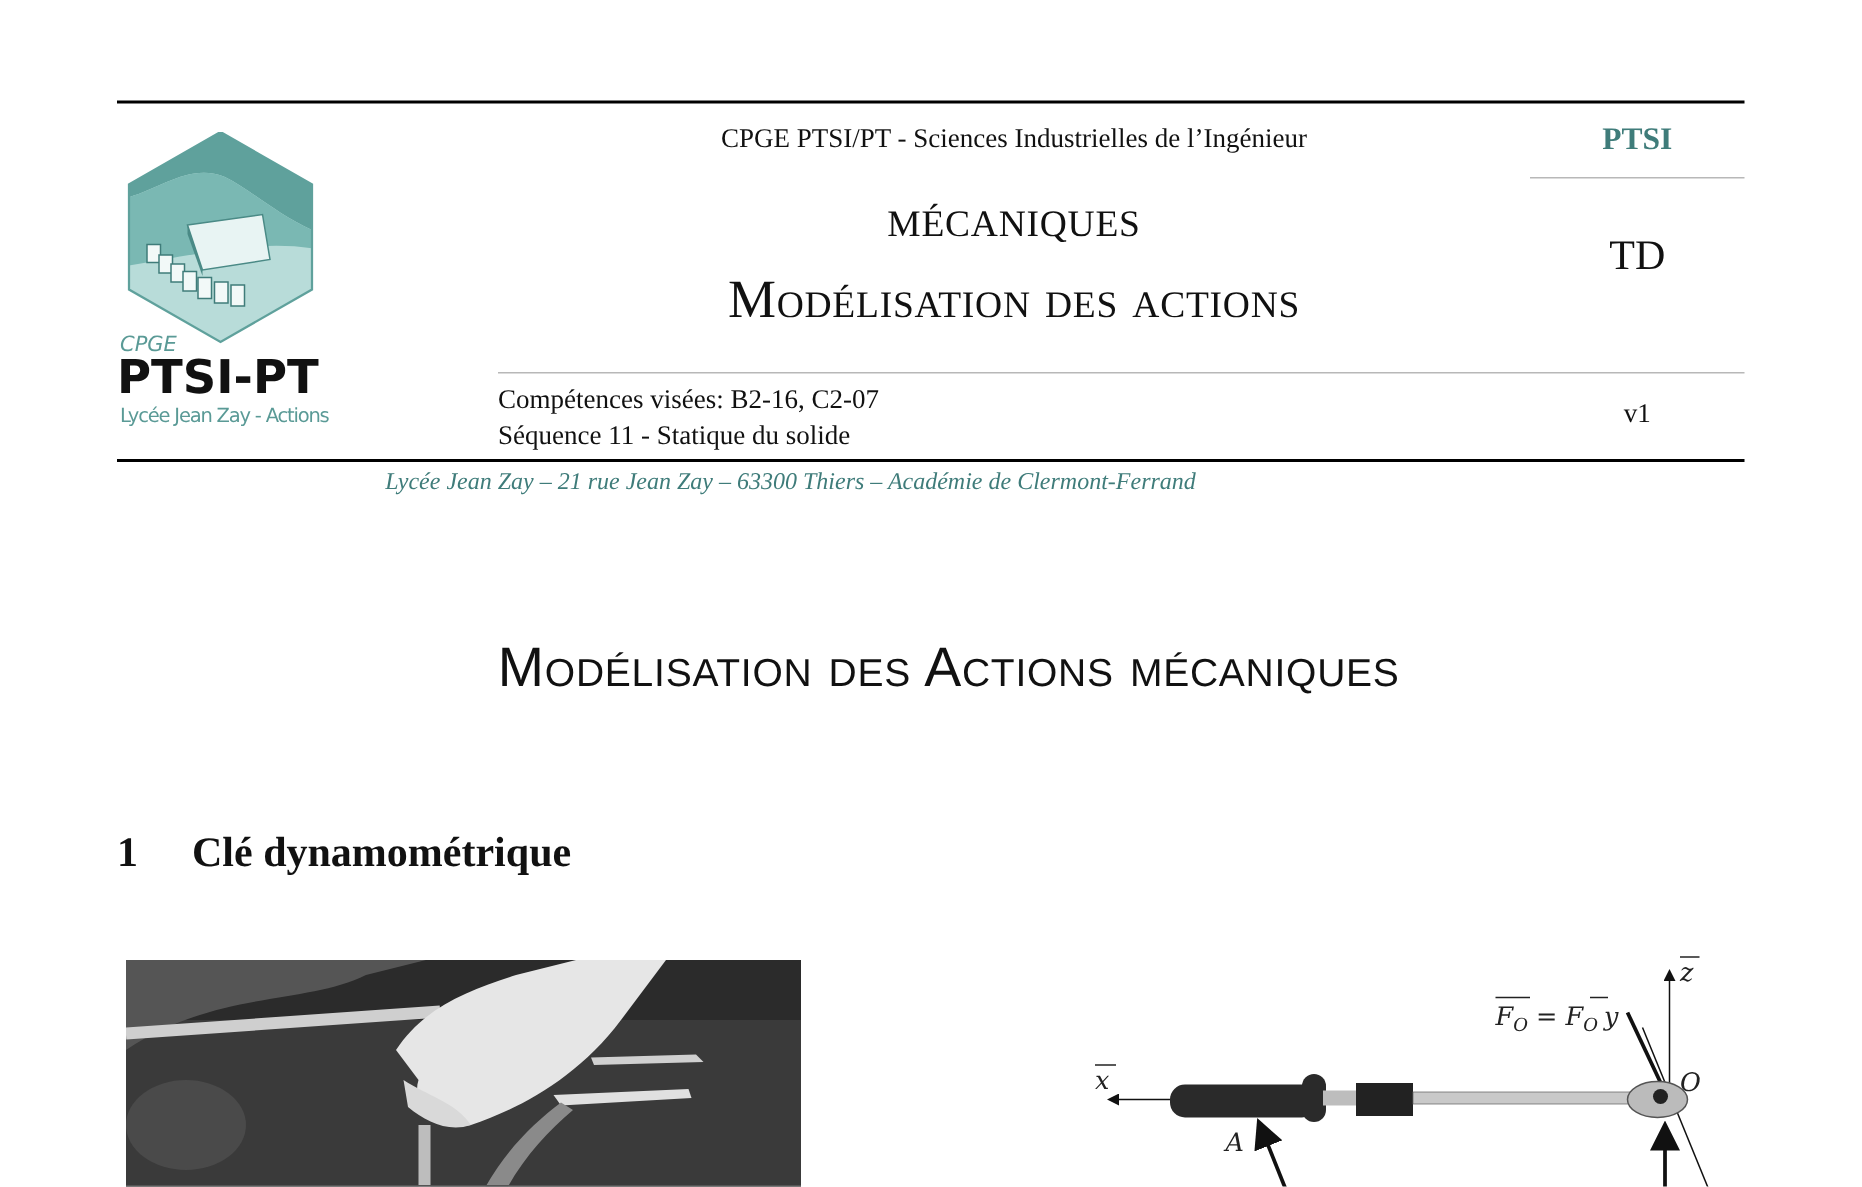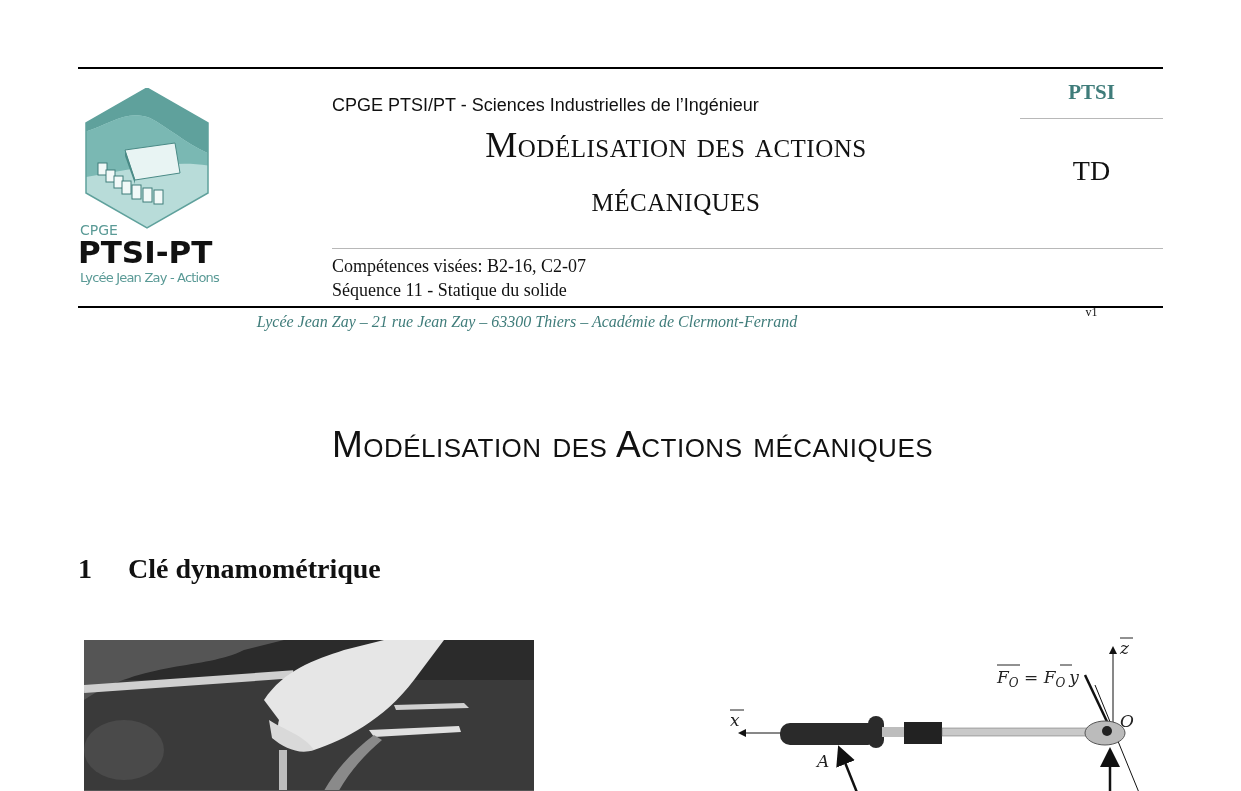--- a/index.html
+++ b/index.html
@@ -7,32 +7,32 @@
     width:1241px; height:791px; overflow:hidden; position:relative;
     background:#ffffff;
     font-family:"DejaVu Serif", "Liberation Serif", serif;
     color:#111;
   }
   .abs { position:absolute; }
   .rule-thick { position:absolute; height:2px; background:#000; }
   .rule-thin { position:absolute; height:1px; background:#b8b8b8; }
 
   
-  .hdr-sub { left:332px; width:688px; top:95px; text-align:left; font-size:18px; font-family:Liberation Sans, sans-serif; }
+  .hdr-sub { left:332px; width:688px; top:82px; text-align:center; font-size:18px; font-family:Liberation Serif, serif; }
   .hdr-title { left:332px; width:688px; top:118px; text-align:center; font-size:36px; font-family:"Liberation Serif", serif; font-variant:small-caps; line-height:54px; letter-spacing:0.5px; }
   .hdr-comp { left:332px; width:688px; top:254px; text-align:left; font-size:18px; font-family:"Liberation Serif", serif; line-height:24px; }
   .side-cell { left:1020px; width:143px; text-align:center; font-family:"Liberation Serif", serif; }
   .ptsi { top:80px; font-size:21px; font-weight:bold; color:#3f7c7a;text-align:center; }
   .td { top:155px; font-size:28px; }
-  .v1 { top:265px; font-size:12px;margin-top:40px; }
+  .v1 { top:265px; font-size:18px; }
   .footer-addr { left:0; width:1054px; top:313px; text-align:center; font-size:16px; font-style:italic; color:#3f7c7a; font-family:"Liberation Serif", serif; }
 
   
   .logo { left:80px; top:88px; width:140px; height:200px; }
-  .logo-cpge { left:80px; top:222px; font-family:"DejaVu Sans", sans-serif; font-size:14px; color:#5a9a96; }
+  .logo-cpge { left:80px; top:222px; font-family:"DejaVu Sans", sans-serif; font-size:14px; color:#5a9a96;font-style:italic; }
   .logo-main { left:78px; top:234px; font-family:"DejaVu Sans", sans-serif; font-size:31px; font-weight:bold; color:#111; letter-spacing:0px; }
   .logo-lycee { left:80px; top:270px; font-family:"DejaVu Sans", sans-serif; font-size:13px; color:#5a9a96; letter-spacing:-0.8px; }
 
   
   .doc-title { left:12px; width:1241px; top:424px; text-align:center; font-size:37px; font-variant:small-caps; font-family:Liberation Sans, sans-serif; letter-spacing:0.5px; }
   .section { left:78px; top:553px; font-size:28px; font-weight:bold; font-family:"Liberation Serif", serif; }
   .section .num { display:inline-block; width:50px; }
 
   .photo { left:84px; top:640px; width:450px; height:160px; overflow:hidden; }
   .diagram { left:720px; top:630px; width:430px; height:170px; }
@@ -68,22 +68,22 @@
     </g>
   </g>
   <polygon points="67,0 128,35 128,105 67,140 6,105 6,35" fill="none" stroke="#5fa19c" stroke-width="1.5"></polygon>
 </svg>
 <div class="abs logo-cpge">CPGE</div>
 <div class="abs logo-main">PTSI-PT</div>
 <div class="abs logo-lycee">Lycée Jean Zay - Actions</div>
 
 <div class="abs hdr-sub">CPGE PTSI/PT - Sciences Industrielles de l’Ingénieur</div>
 <div class="abs hdr-title">
+  <div>mécaniques</div>
   <div>Modélisation des actions</div>
-  <div>mécaniques</div>
 </div>
 <div class="abs hdr-comp">
   <div>Compétences visées: B2-16, C2-07</div>
   <div>Séquence 11 - Statique du solide</div>
 </div>
 
 <div class="abs side-cell ptsi">PTSI</div>
 <div class="abs side-cell td">TD</div>
 <div class="abs side-cell v1">v1</div>
 

